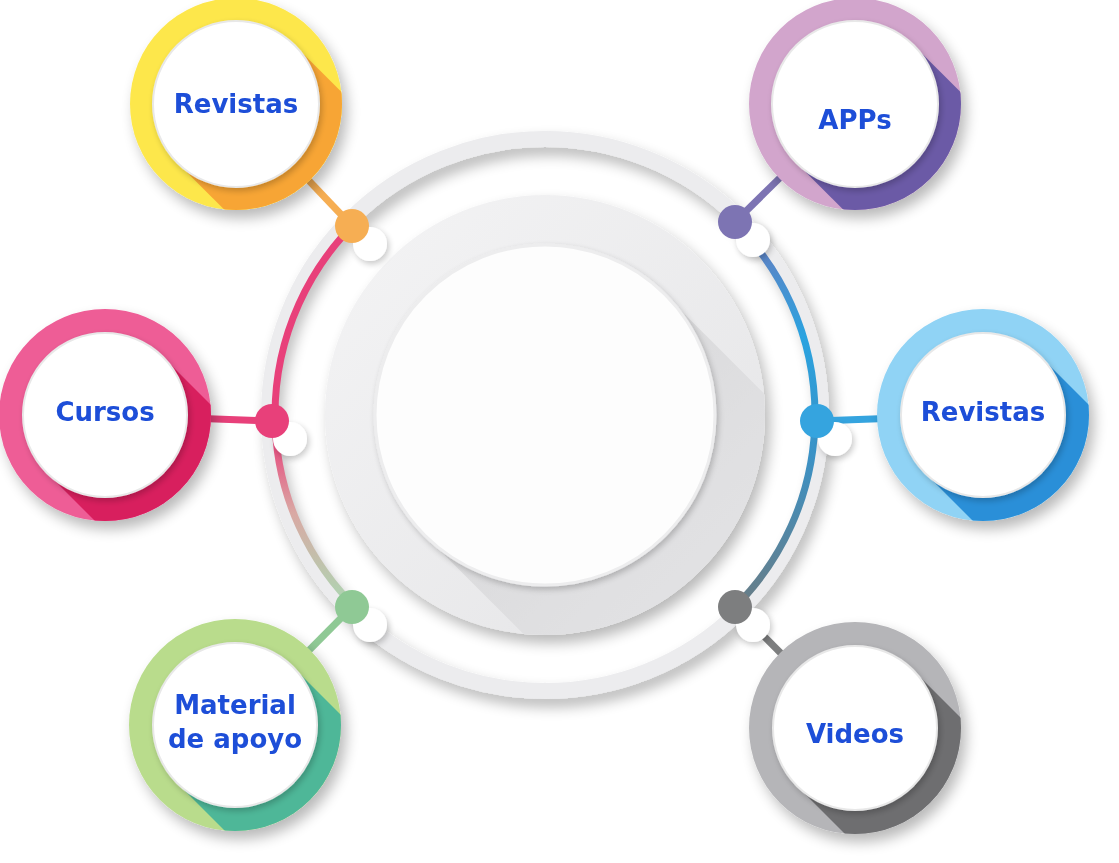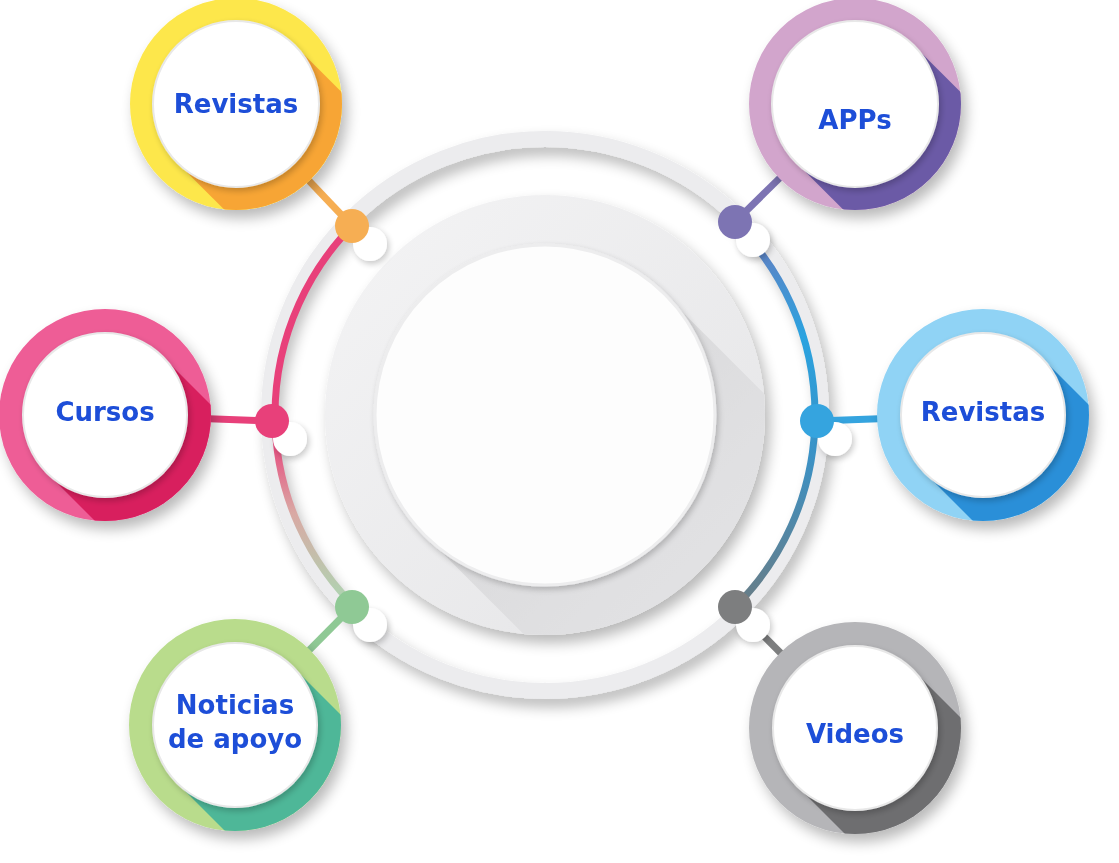--- a/index.html
+++ b/index.html
@@ -170,19 +170,19 @@
         <g>
           <circle cx="855" cy="728" r="106" fill="#b5b5b8" filter="url(#sh)"></circle>
           <polygon points="797.0172439427031,785.9827560572969 912.9827560572969,670.0172439427031 1052.982756057297,810.0172439427031 937.0172439427031,925.9827560572969" fill="#6e6e70" clip-path="url(#nc5)"></polygon>
           <circle cx="855" cy="728" r="82" fill="#ffffff" stroke="#e8e8e8" stroke-width="2" filter="url(#shs)"></circle>
         </g>
       </g>
   </svg>
   <div id="labels">
       <div class="label" style="left: 146px; top: 64px; width: 180px; height: 80px;">Revistas</div>
       <div class="label" style="left: 15px; top: 372px; width: 180px; height: 80px;">Cursos</div>
-      <div class="label" style="left: 145px; top: 682px; width: 180px; height: 80px;">Noticias
+      <div class="label" style="left: 145px; top: 682px; width: 180px; height: 80px;">Material
 de apoyo</div>
       <div class="label" style="left: 765px; top: 80px; width: 180px; height: 80px;">APPs</div>
       <div class="label" style="left: 893px; top: 372px; width: 180px; height: 80px;">Revistas</div>
       <div class="label" style="left: 765px; top: 694px; width: 180px; height: 80px;">Videos</div>
     </div>
 </div>
 
 </body></html>

